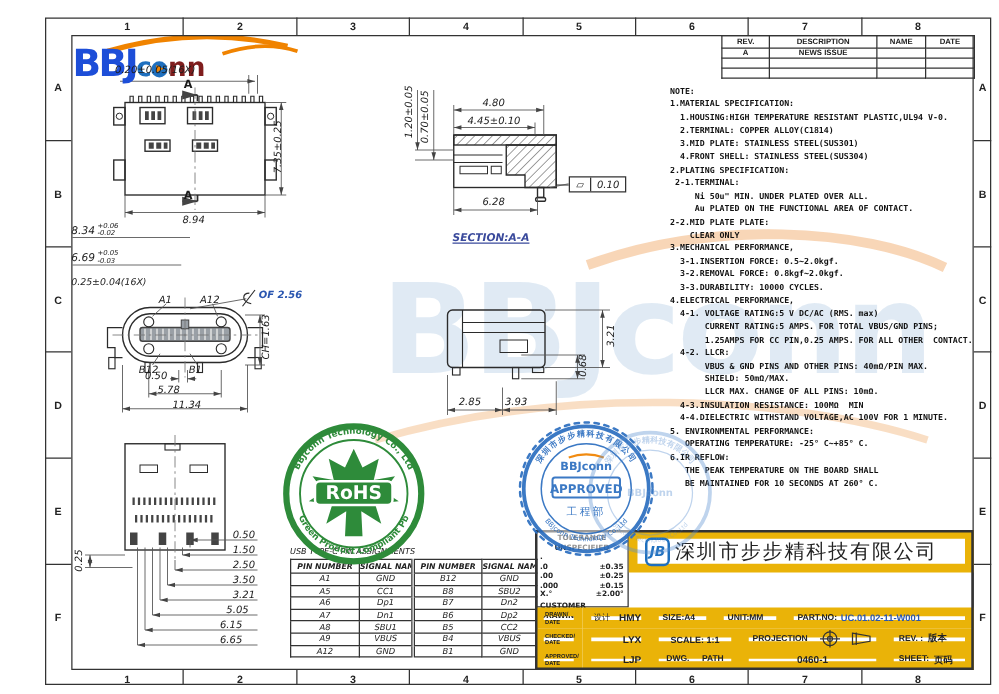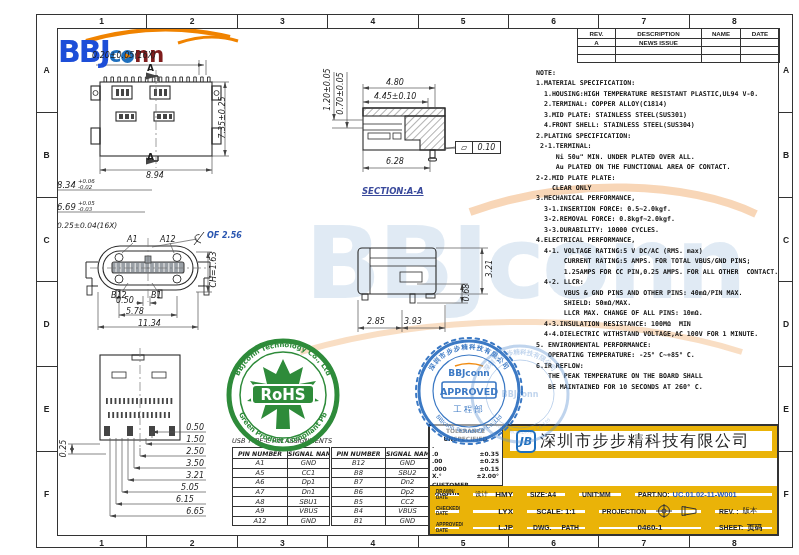--- a/index.html
+++ b/index.html
@@ -421,21 +421,21 @@
   <span class="dim" style="left:404px;top:317px">3.93</span>
 
   <span class="dim vdim" style="left:41px;top:444px;width:44px">0.25</span>
   <span class="dim" style="left:176px;top:423px;width:28px;text-align:right">0.50</span>
   <span class="dim" style="left:176px;top:435px;width:28px;text-align:right">1.50</span>
   <span class="dim" style="left:176px;top:447px;width:28px;text-align:right">2.50</span>
   <span class="dim" style="left:176px;top:459px;width:28px;text-align:right">3.50</span>
   <span class="dim" style="left:176px;top:471px;width:28px;text-align:right">3.21</span>
   <span class="dim" style="left:176px;top:483px;width:28px;text-align:center">5.05</span>
   <span class="dim" style="left:176px;top:495px;width:28px;text-align:left">6.15</span>
-  <span class="dim" style="left:176px;top:507px;width:28px;text-align:right">6.65</span>
+  <span class="dim" style="left:176px;top:507px;width:28px;">6.65</span>
 
   <svg class="stamp" style="left:224px;top:335px" width="118" height="120" viewBox="-59 -60 118 120">
     <defs>
       <path id="arcT1" d="M -48,0 A 48,48 0 0 1 48,0"></path>
       <path id="arcB1" d="M -48,0 A 48,48 0 0 0 48,0"></path>
     </defs>
     <circle r="54" fill="none" stroke="#2e8b3a" stroke-width="5"></circle>
     <circle r="43" fill="none" stroke="#2e8b3a" stroke-width="1.5"></circle>
     <path d="M0,-36 L7,-21 L20,-28 L16,-11 L33,-14 L24,-2 L36,6 L17,8 L22,24 L6,14 L7,34 L-7,34 L-6,14 L-22,24 L-17,8 L-36,6 L-24,-2 L-33,-14 L-16,-11 L-20,-28 L-7,-21 Z" fill="#2e8b3a"></path>
     <text font-size="7" fill="#2e8b3a" font-weight="bold"><textPath href="#arcT1" startOffset="50%" text-anchor="middle">BBJconn Technology Co., Ltd</textPath></text>
@@ -604,21 +604,21 @@
           <circle cx="12" cy="7" r="2"></circle>
         <line x1="4" y1="7" x2="20" y2="7"></line>
           <line x1="12" y1="-1" x2="12" y2="15"></line>
         <path d="M30,2.5 L44,5 L44,9 L30,11.5 Z"></path>
           <line x1="33" y1="2" x2="33" y2="12"></line>
       </g>
     </svg>
   </div>
   <div class="tb-cell" style="left:708px;top:503px;width:71px;height:16.5px;padding-left:4px">
     <span class="lbl-sm">REV. :</span>
-    <span style="font-size:7.5px;font-weight:normal;margin-left:4px">版本</span>
+    <span style="font-size:7.5px;font-weight:bold;margin-left:4px">版本</span>
   </div>
 
   <div class="tb-cell" style="left:520px;top:519.5px;width:72px;height:16.5px;padding:0 6px;justify-content:space-between">
     <span class="lbl-sm">DWG.</span>
     <span class="lbl-sm">PATH</span>
   </div>
   <div class="tb-cell" style="left:592px;top:519.5px;width:116px;height:16.5px;justify-content:center;font-size:8px;font-weight:bold">0460-1</div>
   <div class="tb-cell" style="left:708px;top:519.5px;width:71px;height:16.5px;padding-left:4px">
     <span class="lbl-sm">SHEET:</span>
     <span style="font-size:7.5px;font-weight:bold;margin-left:4px">页码</span>

